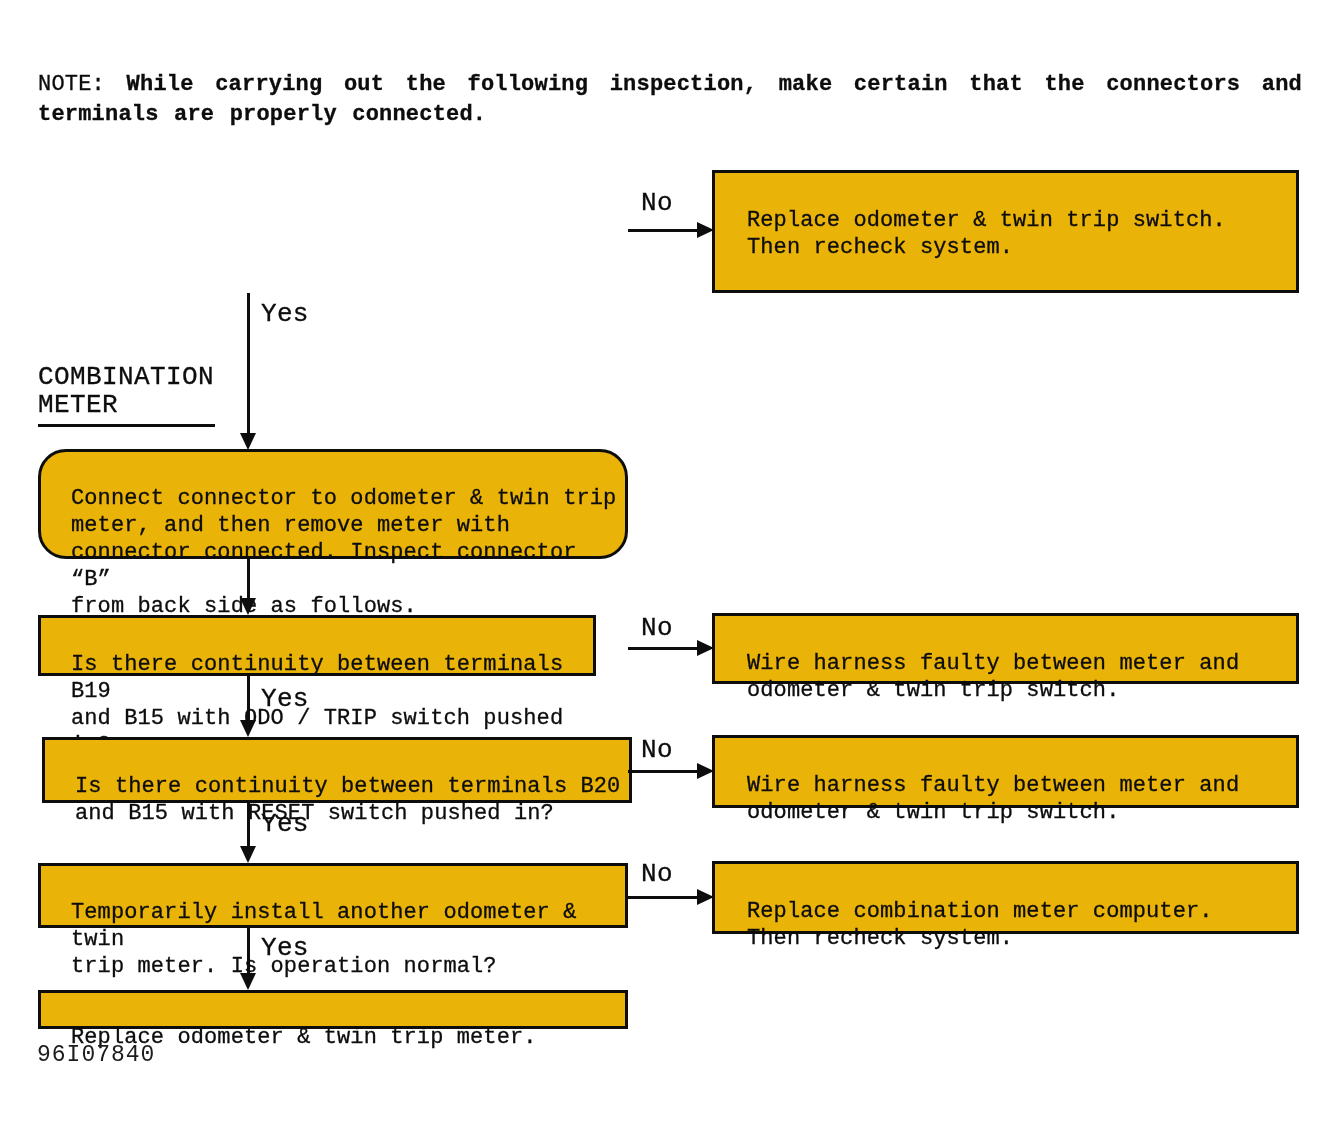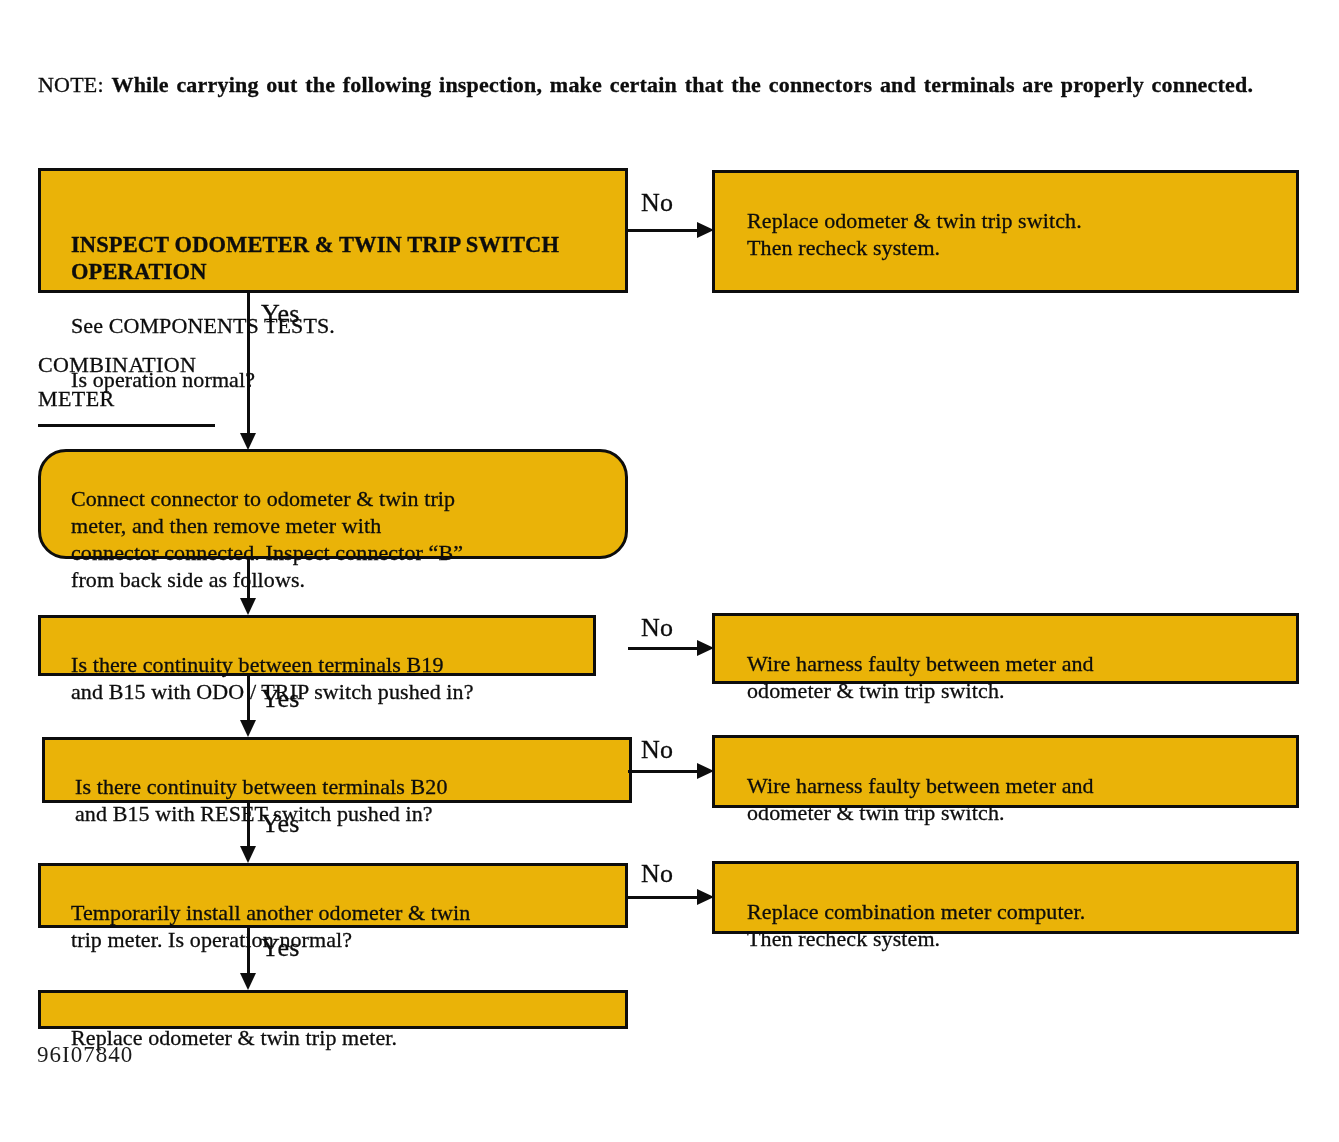--- a/index.html
+++ b/index.html
@@ -5,21 +5,21 @@
   html, body {
     margin: 0;
     padding: 0;
     background: #ffffff;
   }
   .canvas {
     position: relative;
     width: 1339px;
     height: 1142px;
     background: #ffffff;
-    font-family: Liberation Serif, serif;
+    font-family: Liberation Mono, monospace;
     color: #0d0d0d;
     -webkit-text-stroke: 0.3px currentColor;
     overflow: hidden;
   }
   .note {
     position: absolute;
     left: 38px;
     top: 70px;
     width: 1264px;
     font-size: 22px;
@@ -43,23 +43,23 @@
   .box .inner { padding: 6px 8px 0 30px; }
   .rbox .inner { padding: 7px 8px 0 32px; }
   .box .title {
     font-weight: 700;
     font-size: 22.5px;
     line-height: 27px;
   }
   .mlabel {
     position: absolute;
     left: 38px;
-    top: 348px;
-    font-size: 22px;
-    line-height: 34px;
+    top: 363px;
+    font-size: 26px;
+    line-height: 28px;
     letter-spacing: 0.4px;
     white-space: pre-line;
   }
   .mlabel-underline {
     position: absolute;
     left: 38px;
     top: 424px;
     width: 177px;
     height: 3px;
     background: #0d0d0d;
@@ -115,28 +115,20 @@
 </head>
 <body>
 
 <div class="canvas">
 
   <div class="note">
     <span class="note-label">NOTE:</span>
     <span class="note-body">While carrying out the following inspection, make certain that the connectors and terminals are properly connected.</span>
   </div>
 
-  <div class="box" style="left:38px; top:168px; width:590px; height:125px;">
-    <div class="inner">
-      <div class="title">INSPECT ODOMETER &amp; TWIN TRIP SWITCH
-OPERATION</div>
-      <div>See COMPONENTS TESTS.</div>
-      <div>Is operation normal?</div>
-    </div>
-  </div>
 
   <div class="box rbox" style="left:712px; top:170px; width:587px; height:123px;">
     <div class="inner">Replace odometer &amp; twin trip switch.
 Then recheck system.</div>
   </div>
 
   <div class="branch-label no" style="top:188px;">No</div>
   <div class="hline" style="top:229px;"></div>
   <div class="head-right" style="top:222px;"></div>
 

